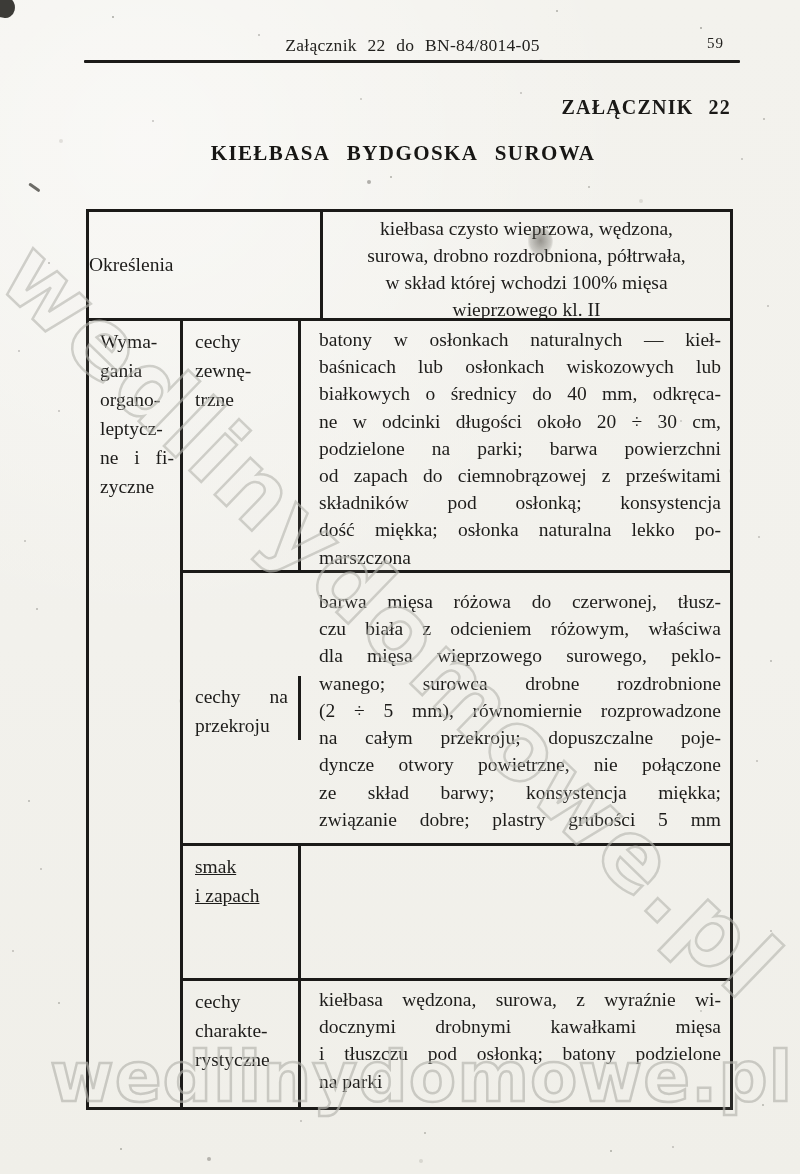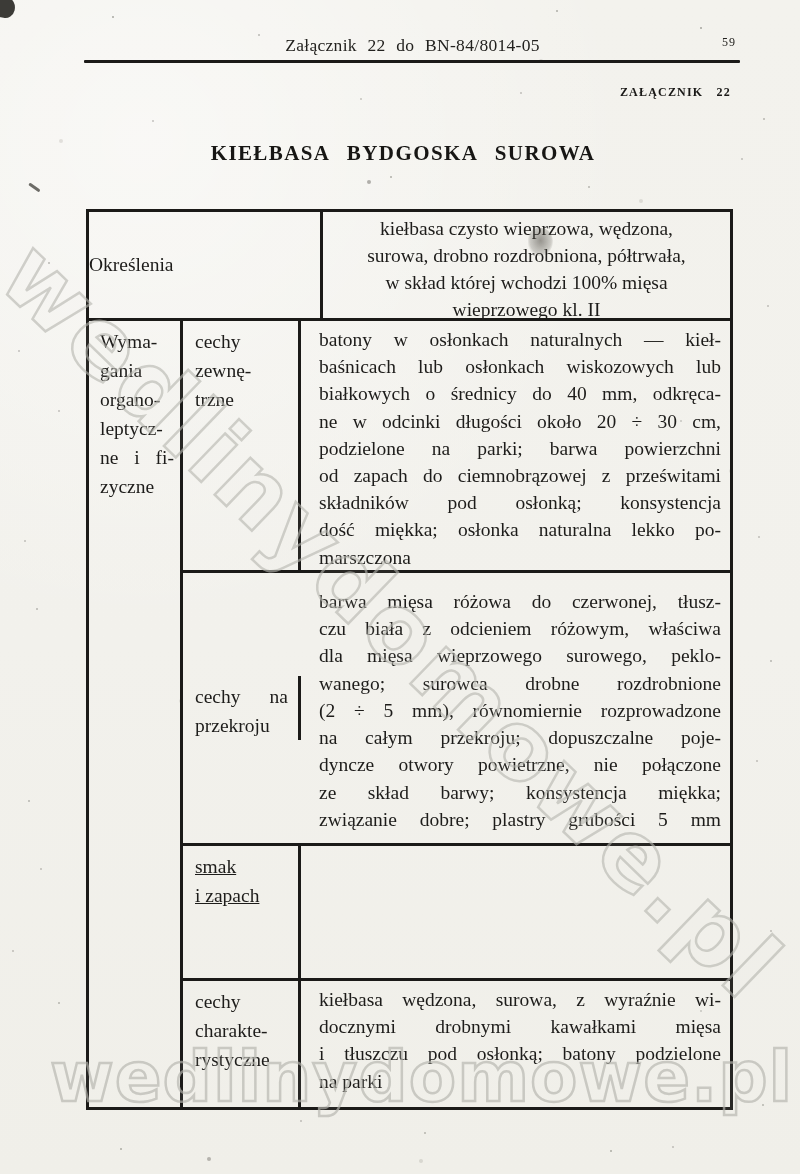--- a/index.html
+++ b/index.html
@@ -15,30 +15,30 @@
     font-family:"Liberation Serif","DejaVu Serif",serif;
     color:#1d1c1a;
   }
   
   .running-head{
     position:absolute;left:85px;top:35px;width:655px;height:24px;
     font-size:17.5px;letter-spacing:.3px;word-spacing:6px;
     text-align:center;color:#23221f;
   }
   .page-number{
-    position:absolute;right:4px;top:0;
-    font-size:12px;letter-spacing:1px;word-spacing:normal;
+    position:absolute;right:16px;top:0;
+    font-size:15px;letter-spacing:1px;word-spacing:normal;
   }
   .head-rule{
     position:absolute;left:84px;top:60px;width:656px;height:3px;
     background:#1b1a18;border-radius:1px;
   }
   .annex-label{
-    position:absolute;top:85px;right:69px;
-    font-size:12px;font-weight:bold;letter-spacing:1.2px;word-spacing:9px;
+    position:absolute;top:96px;right:69px;
+    font-size:20px;font-weight:bold;letter-spacing:1.2px;word-spacing:9px;
     color:#1a1917;
   }
   .doc-title{
     position:absolute;top:141px;left:0;width:806px;
     text-align:center;
     font-size:21px;font-weight:bold;letter-spacing:1.4px;word-spacing:11px;
     color:#171614;
   }
   
   .spec-table{

